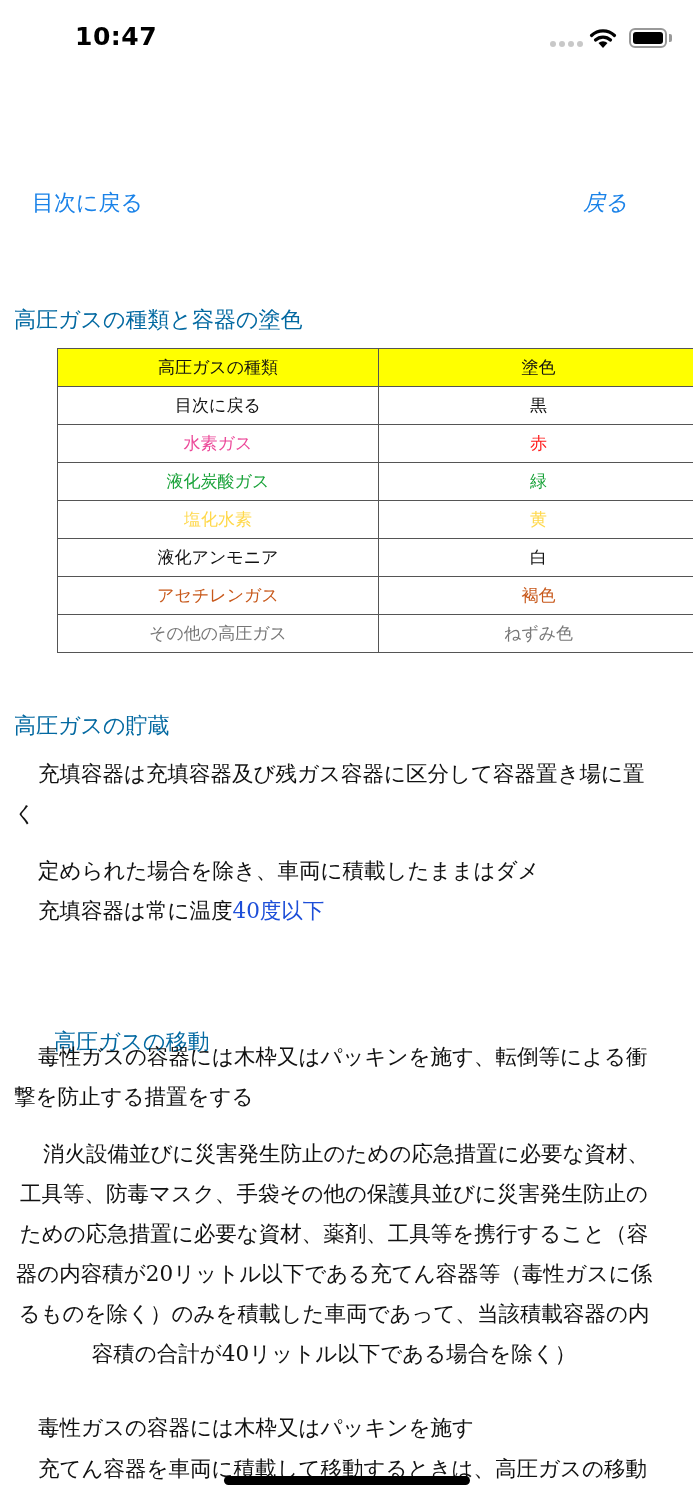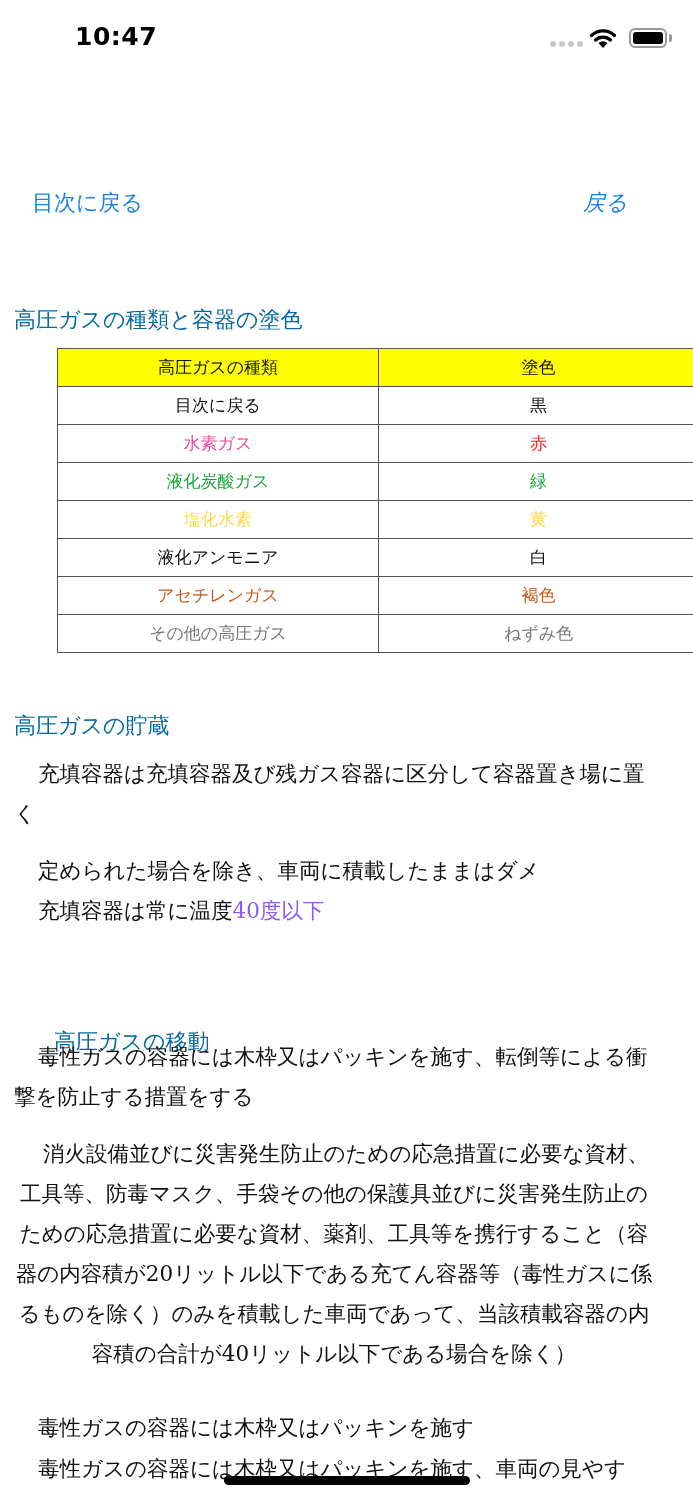--- a/index.html
+++ b/index.html
@@ -19,21 +19,21 @@
 
   .section-title { position:absolute; left:14px; font-size:22px; color:#0369a1;text-align:right; }
 
   table.gas-table { position:absolute; left:13px; top:348px; width:642px; border-collapse:collapse; font-size:17px;margin-left:44px; }
   table.gas-table td, table.gas-table th { border:1px solid #555; height:37px; text-align:center; font-weight:normal; padding:0; }
   table.gas-table th { background:#ffff00; color:#111; }
   table.gas-table td:first-child, table.gas-table th:first-child { width:320px; }
 
   .para { position:absolute; left:14px; width:640px; font-size:21.5px; line-height:40px; color:#111; }
   .para .indent { display:inline-block; width:24px; }
-  .red { color:#8b5cf6; }
+  .red { color:#1d4ed8; }
 
   .home-indicator { position:absolute; left:224px; top:1476px; width:246px; height:9px; background:#000; border-radius:5px; }
 </style>
 </head>
 <body>
 
 <div class="status-bar">
   <div class="status-time">10:47</div>
   <div class="signal">
       <span></span>
@@ -98,15 +98,15 @@
 
 <div class="para" style="top:754px;"><span class="indent"></span><span>充填容器は充填容器及び残ガス容器に区分して容器置き場に置く</span></div>
 <div class="para" style="top:851px;"><span class="indent"></span><span>定められた場合を除き、車両に積載したままはダメ</span></div>
 <div class="para" style="top:891px;"><span class="indent"></span><span>充填容器は常に温度</span><span class="red">40度以下</span></div>
 
 <div class="section-title" style="top:1027px;margin-left:40px;">高圧ガスの移動</div>
 
 <div class="para" style="top:1037px;"><span class="indent"></span><span>毒性ガスの容器には木枠又はパッキンを施す、転倒等による衝撃を防止する措置をする</span></div>
 <div class="para" style="top:1134px;text-align:center;"><span class="indent"></span><span>消火設備並びに災害発生防止のための応急措置に必要な資材、工具等、防毒マスク、手袋その他の保護具並びに災害発生防止のための応急措置に必要な資材、薬剤、工具等を携行すること（容器の内容積が20リットル以下である充てん容器等（毒性ガスに係るものを除く）のみを積載した車両であって、当該積載容器の内容積の合計が40リットル以下である場合を除く）</span></div>
 <div class="para" style="top:1408px;"><span class="indent"></span><span>毒性ガスの容器には木枠又はパッキンを施す</span></div>
-<div class="para" style="top:1449px; white-space:nowrap; overflow:hidden; height:46px;"><span class="indent"></span><span>毒性ガスの容器には木枠又はパッキンを施す、車両の見やす</span></div>
+<div class="para" style="top:1449px; white-space:nowrap; overflow:hidden; height:46px;"><span class="indent"></span><span>充てん容器を車両に積載して移動するときは、高圧ガスの移動</span></div>
 
 <div class="home-indicator"></div>
 
 </body></html>

